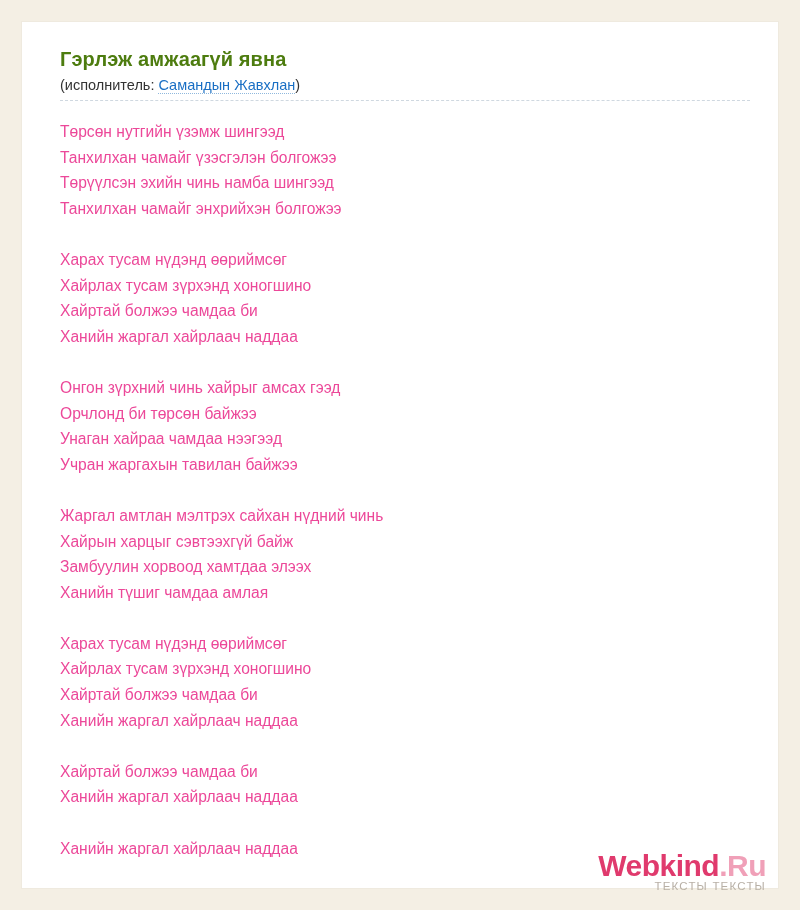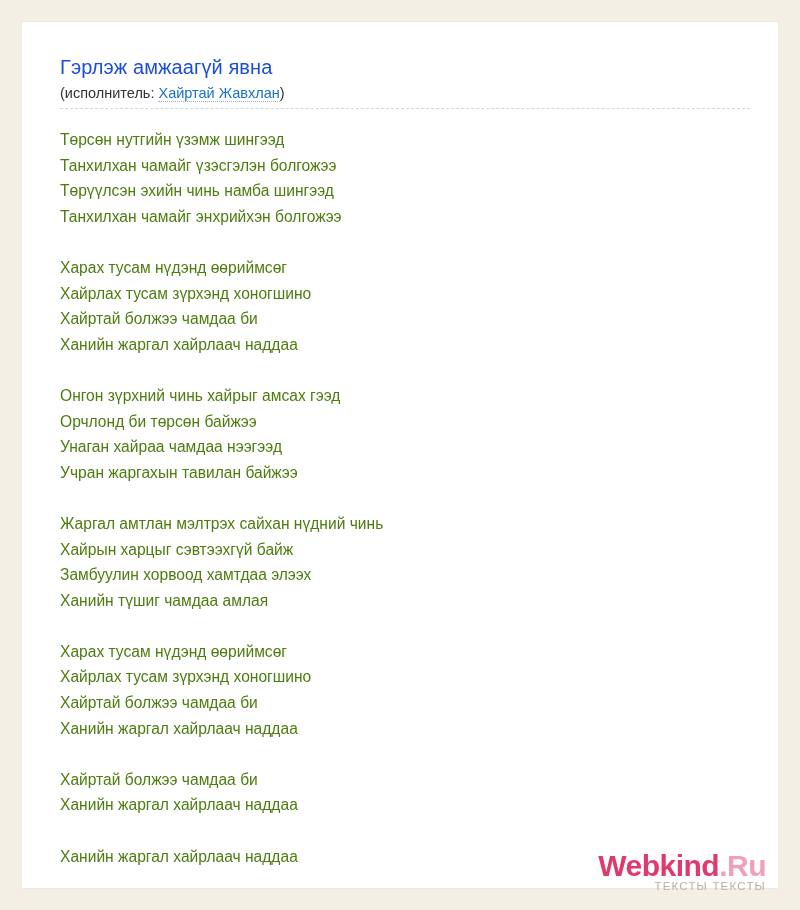--- a/index.html
+++ b/index.html
@@ -32,23 +32,23 @@
     top: 22px;
     width: 756px;
     height: 866px;
     background: #ffffff;
     box-sizing: border-box;
     padding: 26px 28px 10px 38px;
     box-shadow: 0 0 0 1px rgba(0,0,0,0.02);
   }
   .song-title {
     font-size: 20px;
-    color: #1d4ed8;
-    font-weight: normal;
-    margin: 8px 0 6px 0;
+    color: #4d7c0f;
+    font-weight: bold;
+    margin: 0 0 6px 0;
     letter-spacing: 0.1px;
   }
   .performer-line {
     font-size: 14.5px;
     color: #333333;
     margin: 0 0 2px 0;
   }
   .performer-link {
     color: #1a6fc4;
     text-decoration: none;
@@ -57,21 +57,21 @@
   }
   .divider {
     margin-top: 7px;
     border-top: 1px dashed #cfd8e0;
     width: 100%;
   }
   .lyrics {
     margin-top: 18px;
     font-size: 15.6px;
     line-height: 25.6px;
-    color: #4d7c0f;
+    color: #ec4899;
     white-space: pre-wrap;
     font-family: "Liberation Sans", sans-serif;
   }
   .logo-block {
     position: absolute;
     right: 34px;
     bottom: 18px;
     text-align: right;
     user-select: none;
   }
@@ -97,21 +97,21 @@
 </head>
 <body>
 
 <div class="page">
   <div class="texture-top"></div>
 
   <div class="card">
 
     <h1 class="song-title">Гэрлэж амжаагүй явна</h1>
 
-    <div class="performer-line"><span>(исполнитель: </span><a class="performer-link" href="#">Хайртай Жавхлан</a><span>)</span></div>
+    <div class="performer-line"><span>(исполнитель: </span><a class="performer-link" href="#">Самандын Жавхлан</a><span>)</span></div>
 
     <div class="divider"></div>
 
     <div class="lyrics">Төрсөн нутгийн үзэмж шингээд
 Танхилхан чамайг үзэсгэлэн болгожээ
 Төрүүлсэн эхийн чинь намба шингээд
 Танхилхан чамайг энхрийхэн болгожээ
 
 Харах тусам нүдэнд өөриймсөг
 Хайрлах тусам зүрхэнд хоногшино

